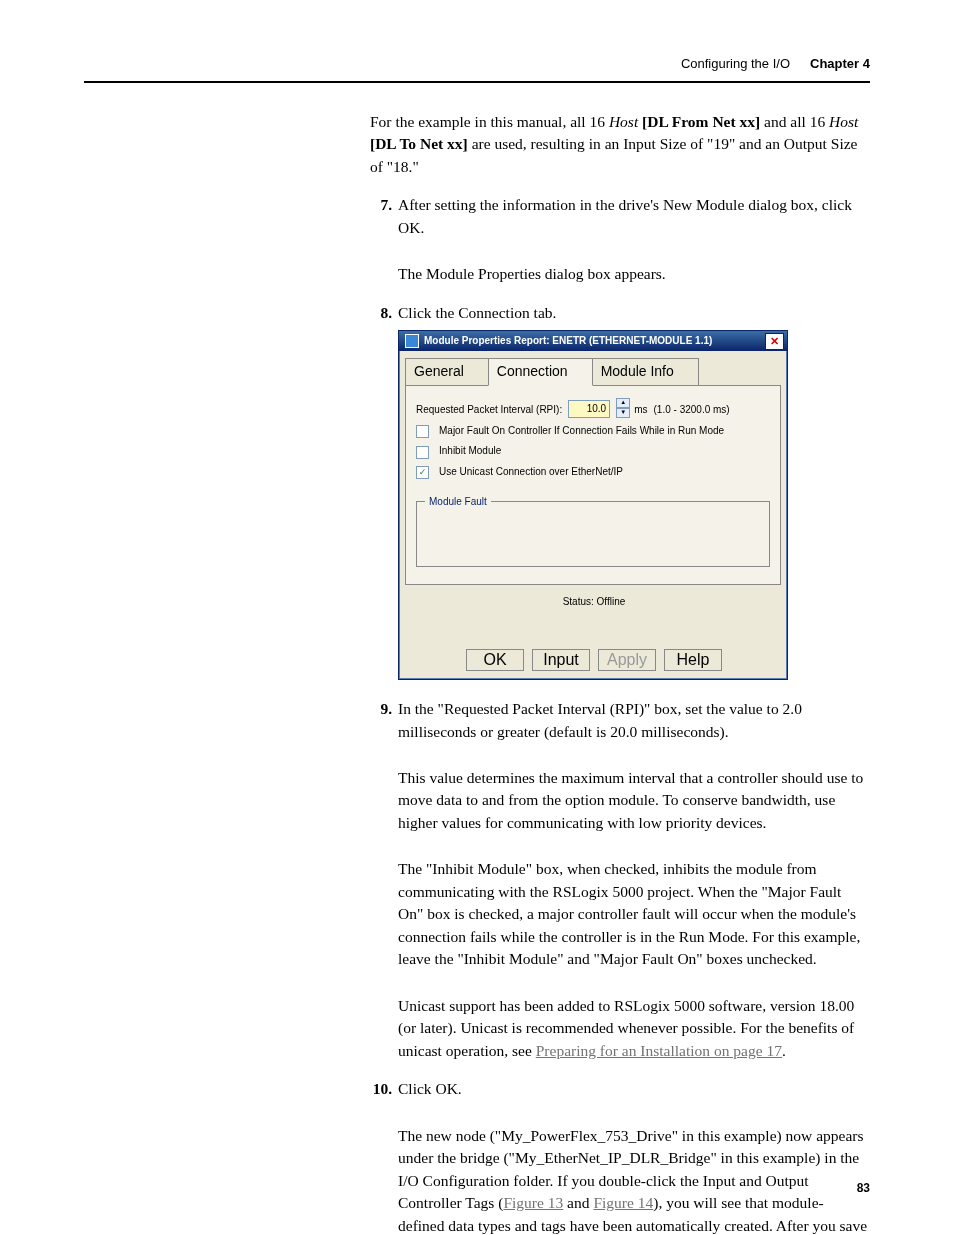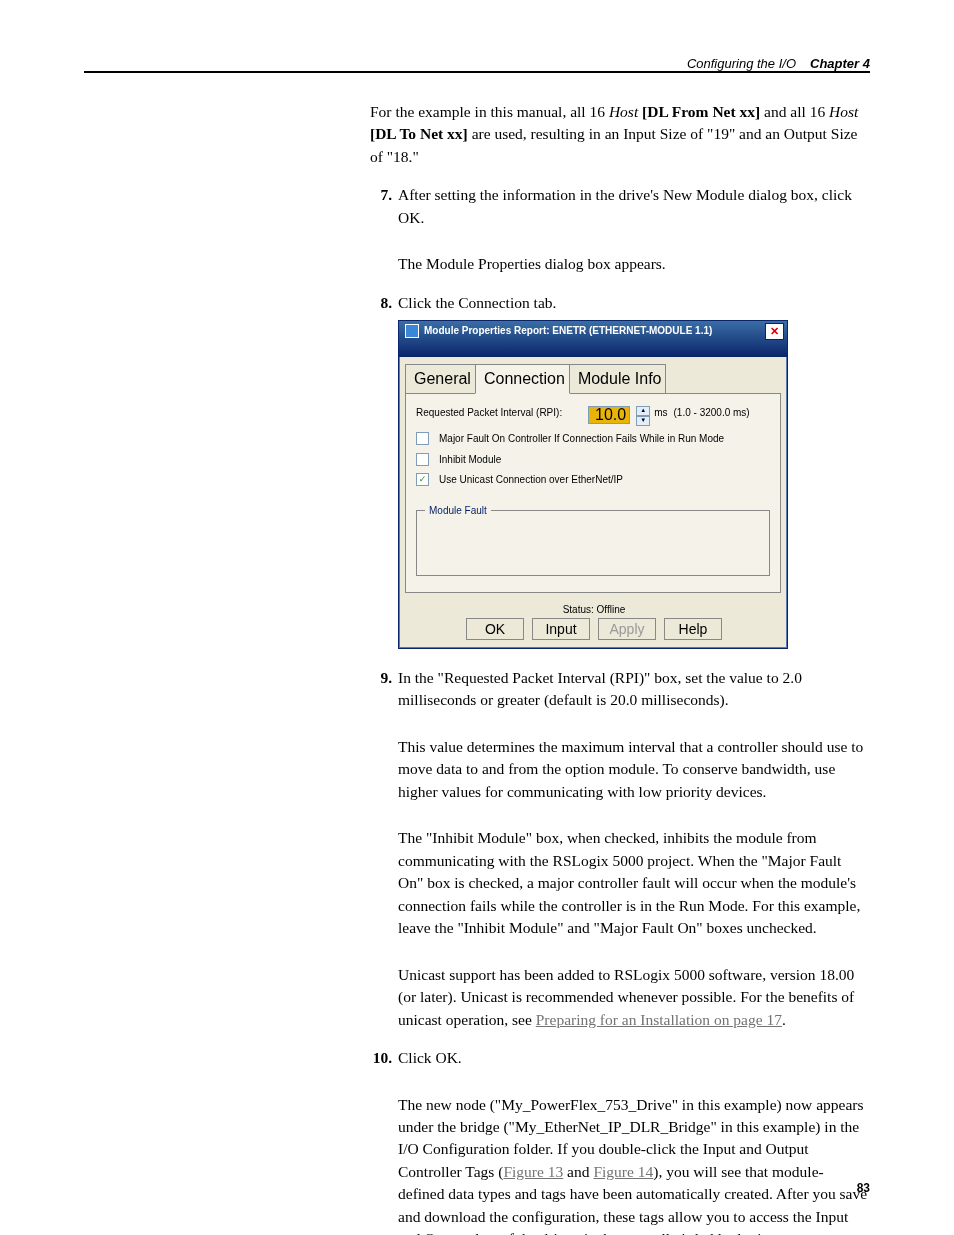--- a/index.html
+++ b/index.html
@@ -15,22 +15,22 @@
     position: relative;
     box-sizing: border-box;
     padding: 56px 84px 40px 84px;
   }
   .header-row {
     display: flex;
     justify-content: flex-end;
     align-items: baseline;
     font-family: Arial, Helvetica, sans-serif;
     font-size: 13px;
-    gap: 14px;
-    font-style: italic;
+    gap: 20px;
+    padding-bottom: 10px;
   }
   .chapter-label { font-weight: 700; }
   .rule {
     border: none;
     border-top: 2px solid #000;
     margin: 0 0 28px 0;
   }
   .body {
     margin-left: 286px;
     font-size: 15.5px;
@@ -73,77 +73,76 @@
     box-shadow: 0 0 0 1px #5b7ab5 inset;
   }
   .dlg-title {
     display: flex;
     align-items: center;
     justify-content: space-between;
     height: 20px;
     background: linear-gradient(#3a6ea5, #0A246A);
     color: #fff;
     font-weight: 700;
-    padding: 0 3px 16px 6px;
+    padding: 0 3px 0 6px;
   }
   .dlg-title-left { display: flex; align-items: center; gap: 5px; }
   .app-icon {
     width: 12px; height: 12px; background: #3a87d8; border: 1px solid #fff;
   }
   .close-btn {
     width: 17px; height: 15px;
     background: #fff;
     border: 1px solid #0A246A;
     display: flex; align-items: center; justify-content: center;
     color: #d00; font-weight: 700; font-size: 11px;
     line-height: 1;
   }
   .tabs {
     display: flex;
     padding: 6px 6px 0 6px;
   }
   .tab {
-    padding: 2px 4px 3px 8px;
+    padding: 2px 24px 3px 8px;
     border: 1px solid #888;
     border-bottom: none;
     background: #ECE9D8;
     margin-right: -1px;
     position: relative;
     top: 1px;
-    font-size: 16px;
+    font-size: 14px;
   }
   .tab.active {
     background: #F5F3E9;
     border-bottom: 1px solid #F5F3E9;
     z-index: 2;
   }
   .tab-body {
     border: 1px solid #888;
     margin: 0 6px 6px 6px;
     padding: 12px 10px 10px 10px;
     background: #F5F3E9;
     min-height: 200px;
     box-sizing: border-box;
     position: relative;
   }
   .form-row {
     display: flex;
-    align-items: flex-start;
+    align-items: flex-end;
     gap: 6px;
     margin-bottom: 6px;
     font-size: 10px;
   }
   .rpi-input {
     width: 34px; height: 16px;
     border: 1px solid #7F9DB9;
-    background: #eab308;
-    font-size: 16px;
+    background: #fef9c3;
+    font-size: 10px;
     text-align: right;
     padding: 0 3px;
-    margin-left: 20px;
   }
   .spinner {
     display: inline-flex; flex-direction: column;
     width: 12px;
   }
   .spinner span {
     width: 12px; height: 8px;
     border: 1px solid #7F9DB9; background: #E3EDFB;
     font-size: 6px; line-height: 6px; text-align: center;
   }
@@ -172,22 +171,22 @@
     justify-content: space-between;
     padding: 4px 8px 8px 10px;
     flex-direction: column;
   }
   .status { font-size: 10px; }
   .btn-row { display: flex; gap: 8px; }
   .btn {
     width: 56px; height: 20px;
     border: 1px solid #888;
     background: #ECE9D8;
-    font-size: 14px;
-    display: flex; align-items: center; justify-content: center;
+    font-size: 16px;
+    display: flex; align-items: center; justify-content: center; margin-top: 40px;
   }
   .btn.disabled { color: #999; }
 
   .footer {
     position: absolute;
     bottom: 40px;
     left: 84px;
     right: 84px;
     display: flex;
     justify-content: space-between;

